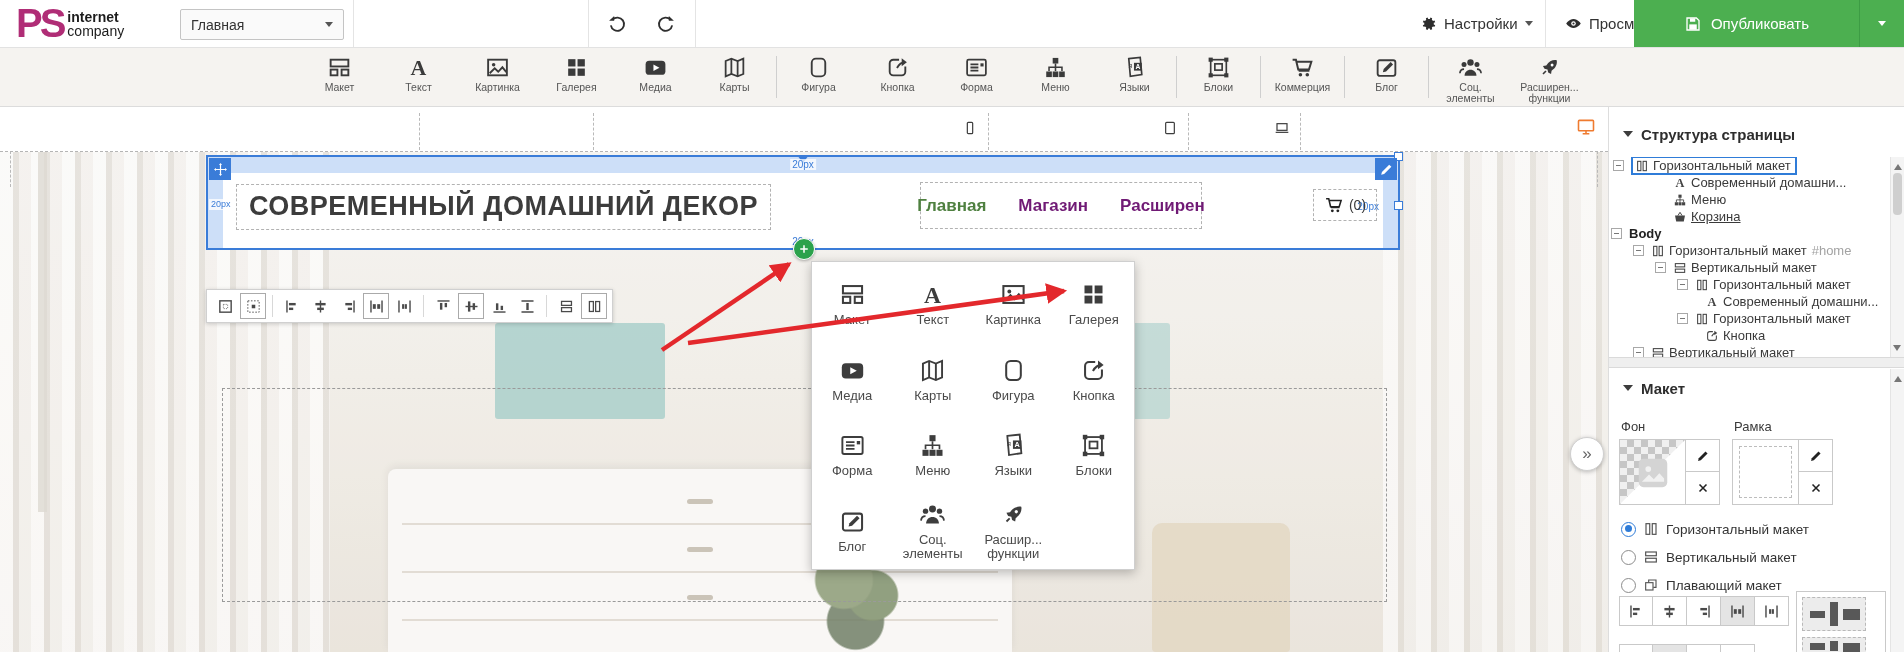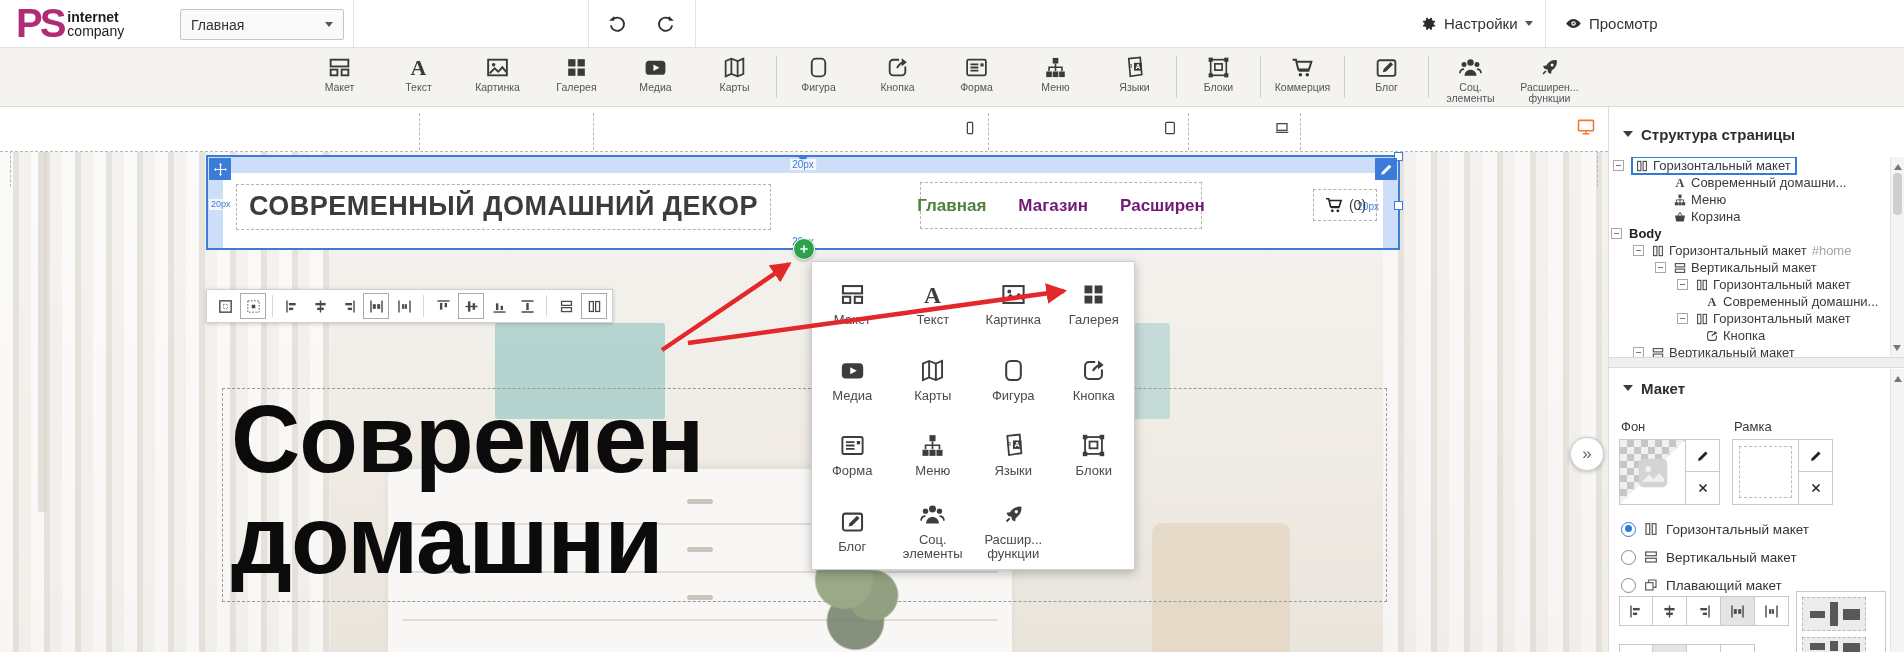--- a/index.html
+++ b/index.html
@@ -252,20 +252,36 @@
     <div class="top-right-btn" style="left:1565px">
       <span class="ic">
           <svg viewBox="0 0 24 24" xmlns="http://www.w3.org/2000/svg">
             <path d="M1.8 12S5.8 5.8 12 5.8 22.2 12 22.2 12 18.2 18.2 12 18.2 1.8 12 1.8 12z" fill="currentColor"></path>
             <circle cx="12" cy="12" r="3.2" fill="#fff"></circle>
             <circle cx="12" cy="12" r="1.5" fill="currentColor"></circle>
           </svg>
         </span>
       <span>Просмотр</span>
     </div>
+    <div id="publish">
+      <span class="main">
+        <span class="ic">
+            <svg viewBox="0 0 24 24" xmlns="http://www.w3.org/2000/svg">
+              <path d="M4 4h12.5L20 7.5V20H4z" fill="none" stroke="currentColor" stroke-width="1.8"></path>
+              <rect x="8" y="4.5" width="7" height="4.5" fill="currentColor"></rect>
+              <rect x="7" y="12.5" width="10" height="7" fill="currentColor"></rect>
+            </svg>
+          </span>
+        <span>Опубликовать</span>
+      </span>
+      <span class="pdiv"></span>
+      <span class="pc">
+        <span class="caret"></span>
+      </span>
+    </div>
   </div>
 
   <div id="widgetbar">
     <div style="display:flex;align-items:center">
         <div class="tb-item">
           <span class="ic">
             <svg viewBox="0 0 24 24" xmlns="http://www.w3.org/2000/svg">
               <g fill="none" stroke="currentColor" stroke-width="1.8">
                 <rect x="3.5" y="4.5" width="17" height="6.5"></rect>
                 <rect x="3.5" y="14" width="6.5" height="5.5"></rect>
@@ -506,24 +522,20 @@
       </div>
       <div class="ph ph-plant"></div>
       <div class="ph ph-stool"></div>
       <div class="ph ph-curtR"></div>
       <div class="ph ph-wash"></div>
       <div class="edge-dash" style="left:10px"></div>
       <div class="edge-dash" style="left:1597px"></div>
     </div>
 
     <div id="hero-sel"></div>
-    <div id="hero-text">
-      <div>Современ</div>
-      <div>домашни</div>
-    </div>
 
     <div id="hblock">
       <div class="pad pad-top"></div>
       <div class="pad pad-left"></div>
       <div class="pad pad-right"></div>
       <div class="tmark"></div>
       <div class="pxlbl t">20px</div>
       <div class="pxlbl b">20px</div>
       <div class="pxlbl l">20px</div>
       <div class="pxlbl r">20px</div>
@@ -922,21 +934,21 @@
                   <rect x="3.1" y="15.8" width="5.4" height="5.4"></rect>
                   <rect x="9.3" y="15.8" width="5.4" height="5.4"></rect>
                   <rect x="15.5" y="15.8" width="5.4" height="5.4"></rect>
                 </g>
               </svg>
             </span>
             <span>Меню</span>
           </span>
         </div>
         <div class="trow" style="padding-left: 64px;">
-          <span style="display: inline-flex; align-items: center;">
+          <span style="display: inline-flex; align-items: center; text-decoration: underline;">
             <span class="ic">
               <svg viewBox="0 0 24 24" xmlns="http://www.w3.org/2000/svg">
                 <path d="M3.5 9.5h17l-2 10h-13z" fill="currentColor"></path>
                 <path d="M8.5 9.5L12 4l3.5 5.5" fill="none" stroke="currentColor" stroke-width="1.7"></path>
               </svg>
             </span>
             <span>Корзина</span>
           </span>
         </div>
         <div class="trow" style="padding-left: 2px;">

